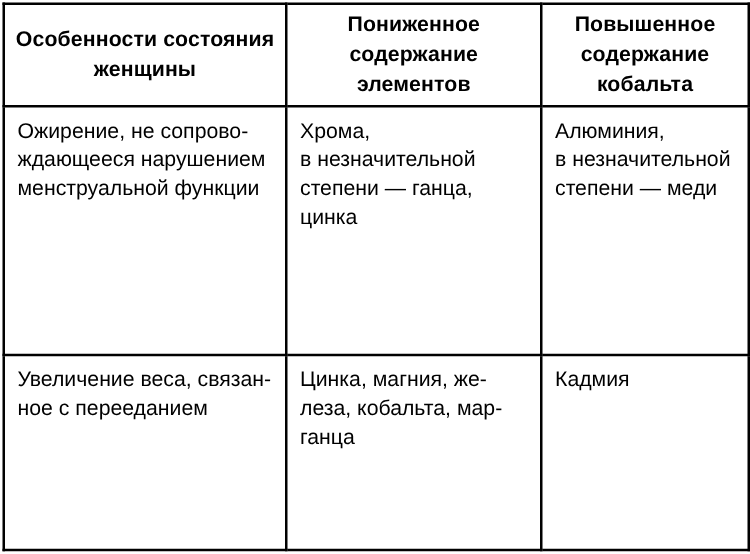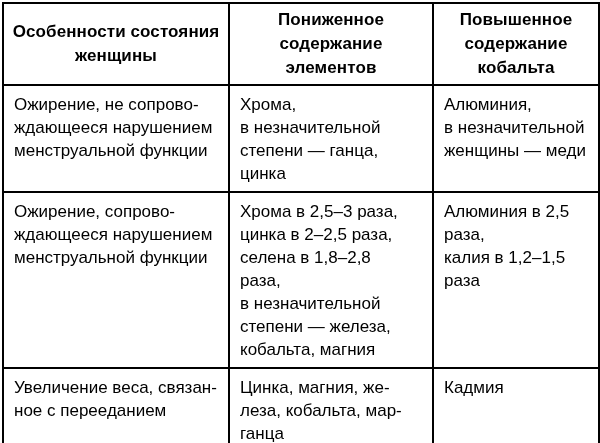--- a/index.html
+++ b/index.html
@@ -73,37 +73,21 @@
     <tr class="row-0">
       <td>Ожирение, не сопрово-
 ждающееся нарушением
 менструальной функции</td>
       <td>Хрома,
 в незначительной
 степени — ганца,
 цинка</td>
       <td>Алюминия,
 в незначительной
-женщины — меди</td>
-    </tr>
-    <tr class="row-1">
-      <td>Ожирение, сопрово-
-ждающееся нарушением
-менструальной функции</td>
-      <td>Хрома в 2,5–3 раза,
-цинка в 2–2,5 раза,
-селена в 1,8–2,8
-раза,
-в незначительной
-степени — железа,
-кобальта, магния</td>
-      <td>Алюминия в 2,5
-раза,
-калия в 1,2–1,5
-раза</td>
+степени — меди</td>
     </tr>
     <tr class="row-2">
       <td>Увеличение веса, связан-
 ное с перееданием</td>
       <td>Цинка, магния, же-
 леза, кобальта, мар-
 ганца</td>
       <td>Кадмия</td>
     </tr>
   </tbody>

